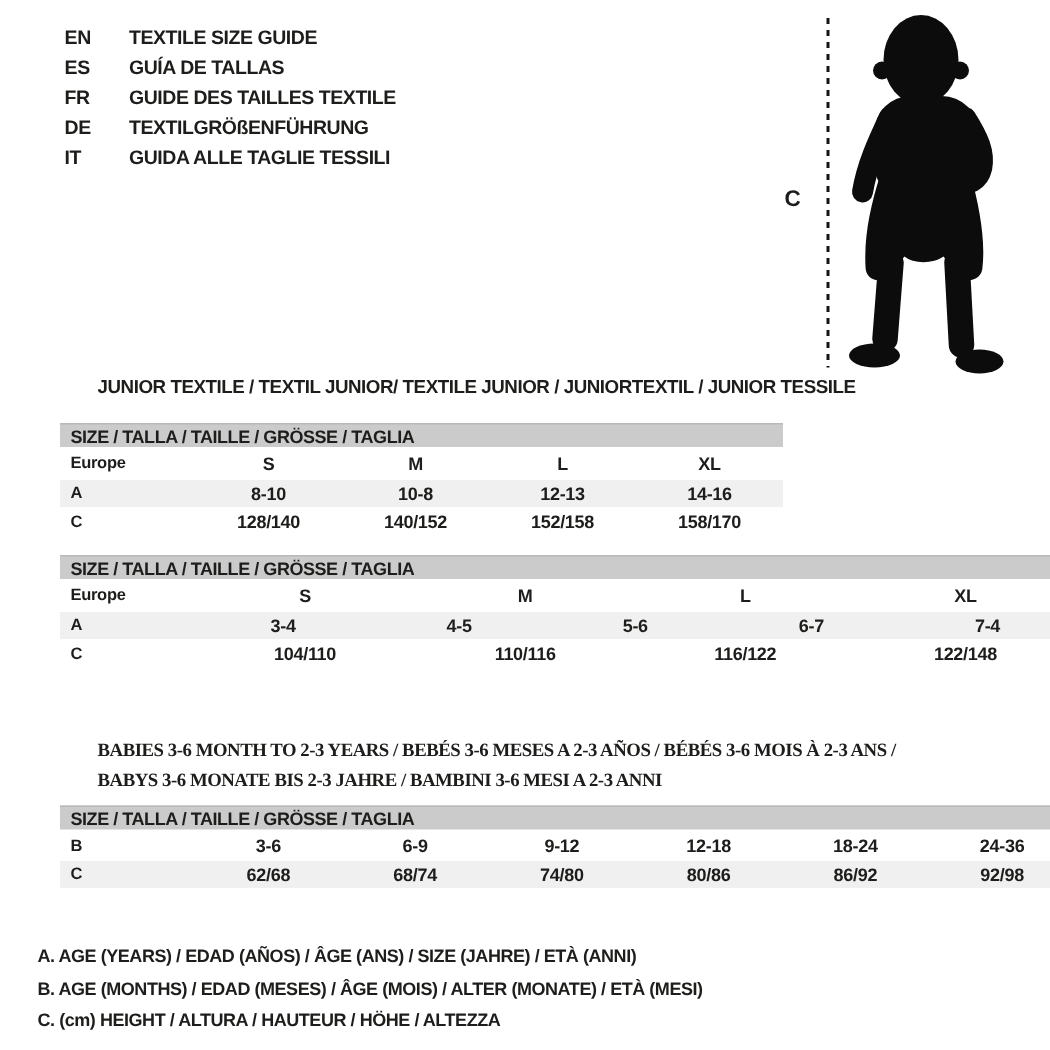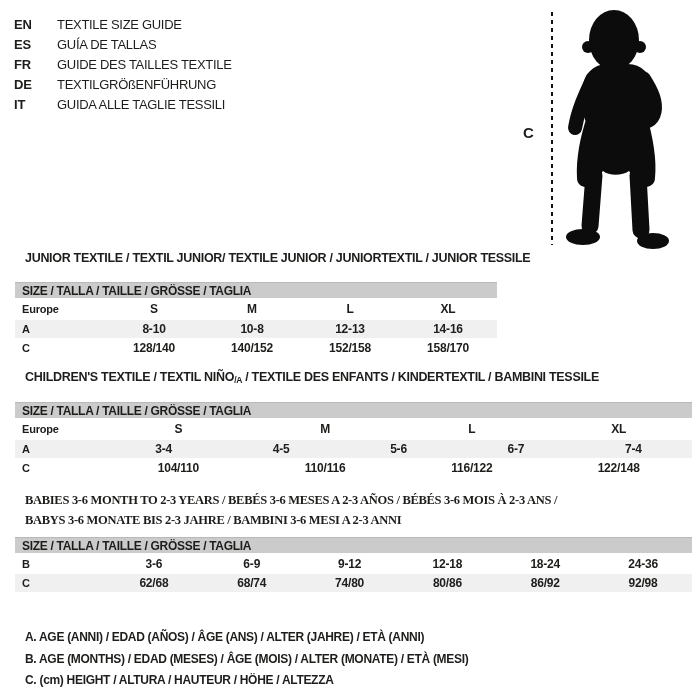--- a/index.html
+++ b/index.html
@@ -7,45 +7,45 @@
   body {
     font-family:"Liberation Sans", sans-serif;
     background:#ffffff;
     color:#1d1d1b;
     position:relative;
     overflow:hidden;
   }
   .canvas { position:absolute; inset:0; width:700px; height:700px; background:#fff; }
 
   
-  .langs { position:absolute; left:14px; top:14px; }
+  .langs { position:absolute; left:43px; top:14px; }
   .lang-row { display:flex; height:20px; align-items:center; }
   .lang-code { width:43px; font-size:13px; font-weight:700; letter-spacing:-0.2px; }
-  .lang-label { font-size:13px; font-weight:400; letter-spacing:-0.3px; white-space:nowrap; }
+  .lang-label { font-size:13px; font-weight:700; letter-spacing:-0.3px; white-space:nowrap; }
 
   
   .figure-wrap { position:absolute; left:0; top:0; width:700px; height:260px; }
   .measure-line {
     position:absolute; left:551px; top:12px; width:2px; height:233px;
     background:repeating-linear-gradient(to bottom, #141414 0 4px, transparent 4px 8px);
   }
   .measure-label { position:absolute; left:523px; top:124px; font-size:15px; font-weight:700; }
   .toddler { position:absolute; left:545px; top:0; }
 
   
-  .section { position:absolute; left:0; width:620px; }
+  .section { position:absolute; left:0; width:620px;padding-left:40px; }
   .sec-title { margin-left:25px; font-size:12.5px; font-weight:700; letter-spacing:-0.3px; white-space:nowrap; }
   .sec-title .sub { font-size:8.5px; vertical-align:-2px; }
   .sec1 { top:251px; } .sec1 .table { width:482px; }
   .sec2 { top:370px; } .sec2 .table { width:677px; }
   .sec3 { top:490px; } .sec3 .table { width:677px; }
   .sec1 .sec-title, .sec2 .sec-title { margin-bottom:17px; }
   .sec3 .sec-title { line-height:20px; }
   .sec3 .titles { margin-bottom:7px;font-family:Liberation Serif, serif; }
-  .table { margin-left:15px; }
+  .table { }
   .size-bar {
     height:16px; line-height:16px; background:#cbcbcb;
     border-top:1px solid #b9b9b9;
     font-size:12px; font-weight:700; letter-spacing:-0.3px;
     padding-left:7px; margin-bottom:2px;
   }
   .trow { display:flex; margin-top:1px; }
   .trow.head { height:19px; line-height:19px; }
   .trow.datarow { height:18px; line-height:18px; }
   .trow.shaded { background:#f0f0f0; }
@@ -131,21 +131,20 @@
             <div class="cell-val">128/140</div>
             <div class="cell-val">140/152</div>
             <div class="cell-val">152/158</div>
             <div class="cell-val">158/170</div>
           </div>
         </div>
     </div>
   </div>
 
   <div class="section sec2">
-    <div class="sec-title"><span>CHILDREN'S TEXTILE / TEXTIL NIÑO</span><span class="sub">/A</span><span> / TEXTILE DES ENFANTS / KINDERTEXTIL / BAMBINI TESSILE</span></div>
     <div class="table">
       <div class="size-bar">SIZE / TALLA / TAILLE / GRÖSSE / TAGLIA</div>
       <div class="table-body">
           <div class="trow head">
             <div class="cell-label">Europe</div>
             <div class="cell-val">S</div>
             <div class="cell-val">M</div>
             <div class="cell-val">L</div>
             <div class="cell-val">XL</div>
           </div>
@@ -192,18 +191,18 @@
             <div class="cell-val">74/80</div>
             <div class="cell-val">80/86</div>
             <div class="cell-val">86/92</div>
             <div class="cell-val">92/98</div>
           </div>
         </div>
     </div>
   </div>
 
   <div class="legend">
-    <div class="legend-line">A. AGE (ANNI) / EDAD (AÑOS) / ÂGE (ANS) / ALTER (JAHRE) / ETÀ (ANNI)</div>
+    <div class="legend-line">A. AGE (YEARS) / EDAD (AÑOS) / ÂGE (ANS) / SIZE (JAHRE) / ETÀ (ANNI)</div>
     <div class="legend-line">B. AGE (MONTHS) / EDAD (MESES) / ÂGE (MOIS) / ALTER (MONATE) / ETÀ (MESI)</div>
     <div class="legend-line">C. (cm) HEIGHT / ALTURA / HAUTEUR / HÖHE / ALTEZZA</div>
   </div>
 
 </div>
 
 </body></html>

